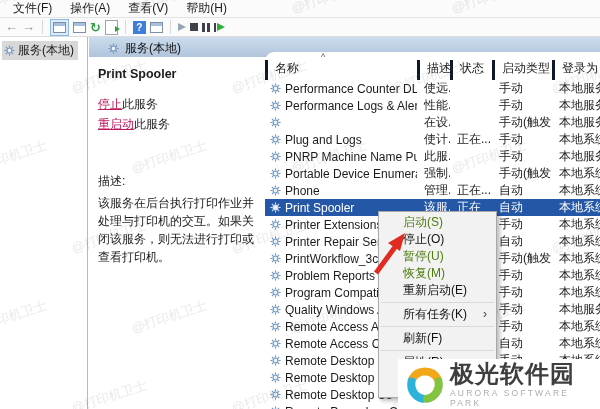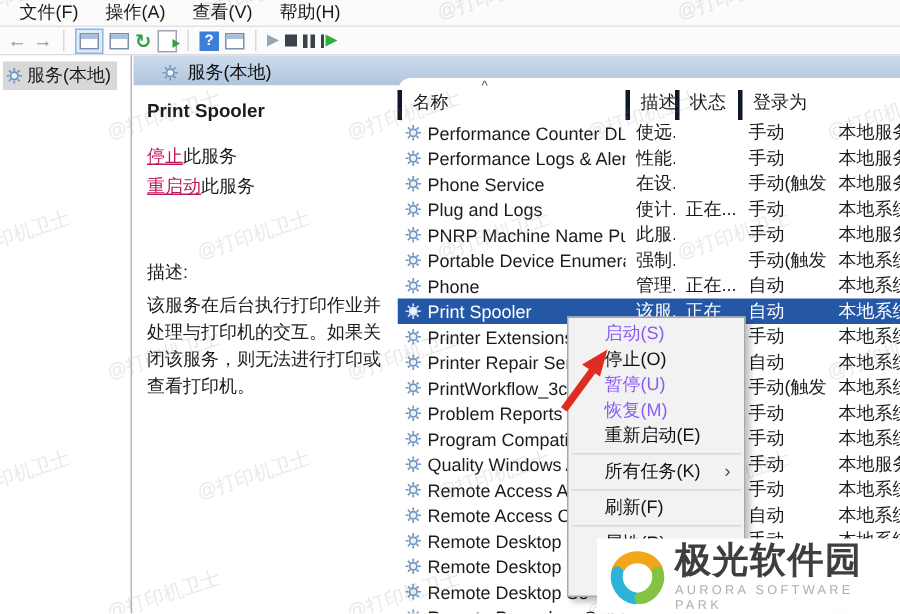--- a/index.html
+++ b/index.html
@@ -65,21 +65,21 @@
   .c-name{width:152px;display:flex;align-items:center;padding-left:5px;gap:4px;}
   .c-desc{width:33px;padding-left:7px;} .c-status{width:42px;padding-left:7px;}
   .c-type{width:60px;padding-left:7px;} .c-login{flex:1;padding-left:7px;}
   .gear{display:inline-flex;flex:none;}
   .row.sel .gear svg *{stroke:#d4e3f5;}
 
   
   #ctx-menu{position:absolute;left:378px;top:211px;width:119px;height:187px;background:#f2f2f2;
     border:1px solid #a8a8a8;box-shadow:3px 3px 4px rgba(0,0,0,.25);z-index:40;box-sizing:border-box;padding-top:2px;}
   .ctx-item{position:relative;height:17px;line-height:17px;padding-left:24px;color:#111;cursor:default;}
-  .ctx-item.dis{color:#8b5cf6;}
+  .ctx-item.dis{color:#4d7c0f;}
   .ctx-sub-arrow{position:absolute;right:9px;top:0;font-size:12px;color:#444;}
   .ctx-sep{height:1px;background:#d9d9d9;margin:3px 2px;}
 
   
   #arrow-svg{position:absolute;left:360px;top:215px;z-index:45;pointer-events:none;}
 
   
   #wm-layer{position:absolute;inset:0;z-index:30;pointer-events:none;overflow:hidden;}
   .wm{position:absolute;transform:rotate(-18deg);color:rgba(120,120,120,0.17);font-size:13px;white-space:nowrap;}
 
@@ -178,20 +178,21 @@
     <div id="desc-label">描述:</div>
     <div id="desc-text">该服务在后台执行打印作业并处理与打印机的交互。如果关闭该服务，则无法进行打印或查看打印机。</div>
   </div>
 
   <div id="list-panel">
     <div id="list-header">
       <span id="sort-caret">^</span>
       <span class="hcell hc-name">名称</span>
       <span class="hcell hc-desc">描述</span>
       <span class="hcell hc-status">状态</span>
+      <span class="hcell hc-type">启动类型</span>
       <span class="hcell hc-login">登录为</span>
     </div>
     <div id="rows">
         <div class="row">
           <span class="c c-name">
             <span class="gear">
               <svg viewBox="0 0 14 14" width="11" height="11">
                 <g stroke="#6e94bf" stroke-width="1.4" fill="none">
                   <line x1="7" y1="0.5" x2="7" y2="3"></line>
                   <line x1="7" y1="11" x2="7" y2="13.5"></line>
@@ -246,21 +247,20 @@
                   <line x1="0.5" y1="7" x2="3" y2="7"></line>
                   <line x1="11" y1="7" x2="13.5" y2="7"></line>
                   <line x1="2.5" y1="2.5" x2="4.2" y2="4.2"></line>
                   <line x1="9.8" y1="9.8" x2="11.5" y2="11.5"></line>
                   <line x1="2.5" y1="11.5" x2="4.2" y2="9.8"></line>
                   <line x1="9.8" y1="4.2" x2="11.5" y2="2.5"></line>
                   <circle cx="7" cy="7" r="3.1" fill="#eaf1f9"></circle>
                 </g>
               </svg>
             </span>
-            <span>Phone Service</span>
           </span>
           <span class="c c-desc">在设...</span>
           <span class="c c-status"></span>
           <span class="c c-type">手动(触发...</span>
           <span class="c c-login">本地服务</span>
         </div>
         <div class="row">
           <span class="c c-name">
             <span class="gear">
               <svg viewBox="0 0 14 14" width="11" height="11">

